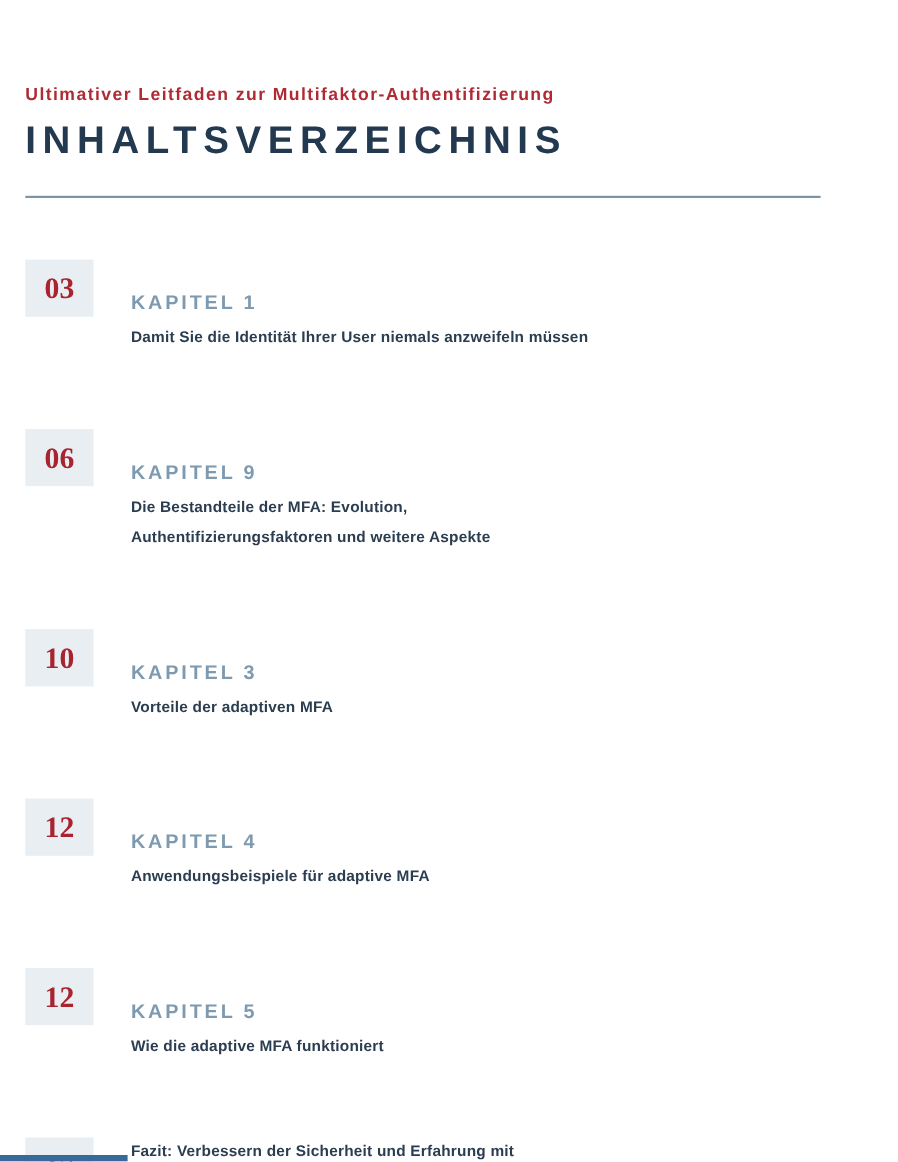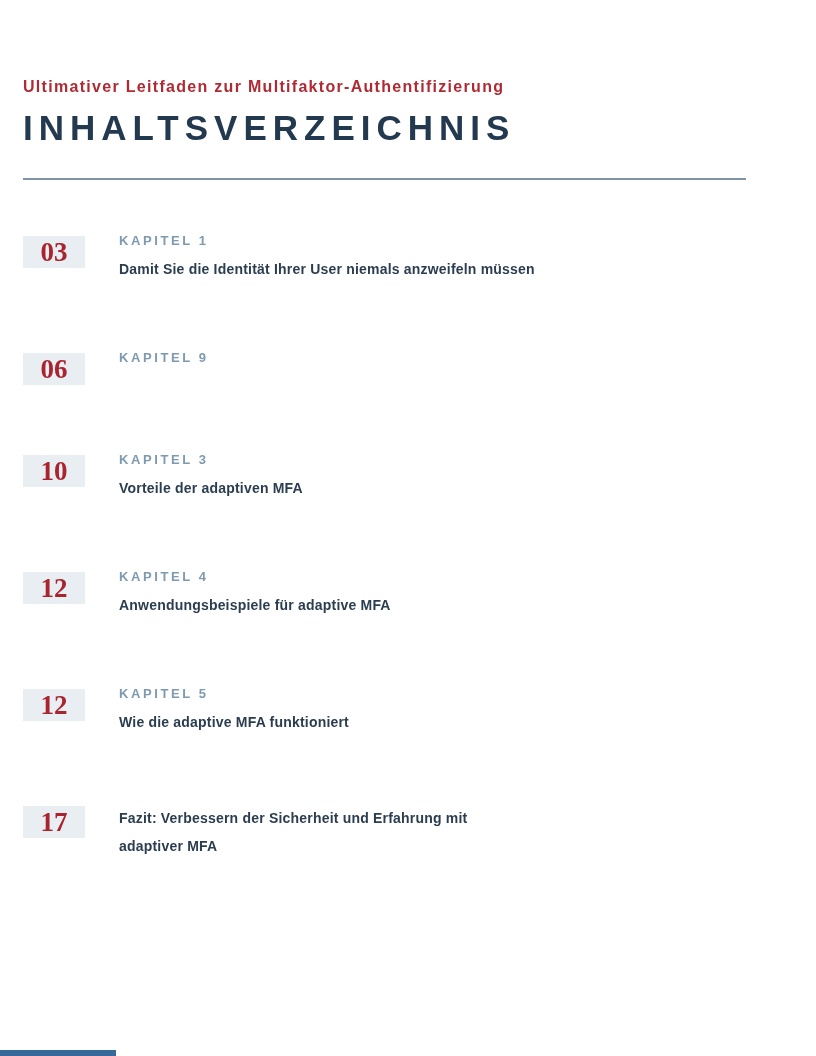--- a/index.html
+++ b/index.html
@@ -41,45 +41,46 @@
     margin-top: 54px;
   }
   .entry {
     display: flex;
     align-items: flex-start;
     margin-bottom: 68px;
   }
   .page-num-box {
     flex: 0 0 auto;
     width: 62px;
-    height: 32px;
+    height: 52px;
     margin-top: 2px;
     background: var(--box_bg, #e8eef2);
     display: flex;
     align-items: center;
     justify-content: center;
   }
   .page-num {
     font-family: "Liberation Serif", serif;
     font-weight: 700;
     font-size: 27px;
     color: var(--number_red, #a8242f);
     line-height: 1;
   }
   .entry-text {
     margin-left: 34px;
     max-width: 610px;
   }
   .chapter-label {
     color: var(--label_blue, #7e9ab0);
-    font-size: 13px;
+    font-size: 18px;
     font-weight: 700;
     letter-spacing: 2.6px;
     line-height: 1;
     margin-bottom: 8px;
+    margin-top: 32px;
   }
   .entry-title {
     color: var(--title_navy, #2b3d50);
     font-size: 14px;
     font-weight: 700;
     letter-spacing: 0.2px;
     line-height: 28px;
     white-space: pre-line;
   }
   .footer-accent {
@@ -109,20 +110,22 @@
       <div class="entry-title">Damit Sie die Identität Ihrer User niemals anzweifeln müssen</div>
     </div>
   </div>
 
   <div class="entry">
     <div class="page-num-box">
       <span class="page-num">06</span>
     </div>
     <div class="entry-text">
       <div class="chapter-label">KAPITEL 9</div>
+      <div class="entry-title">Die Bestandteile der MFA: Evolution,
+Authentifizierungsfaktoren und weitere Aspekte</div>
     </div>
   </div>
 
   <div class="entry">
     <div class="page-num-box">
       <span class="page-num">10</span>
     </div>
     <div class="entry-text">
       <div class="chapter-label">KAPITEL 3</div>
       <div class="entry-title">Vorteile der adaptiven MFA</div>

